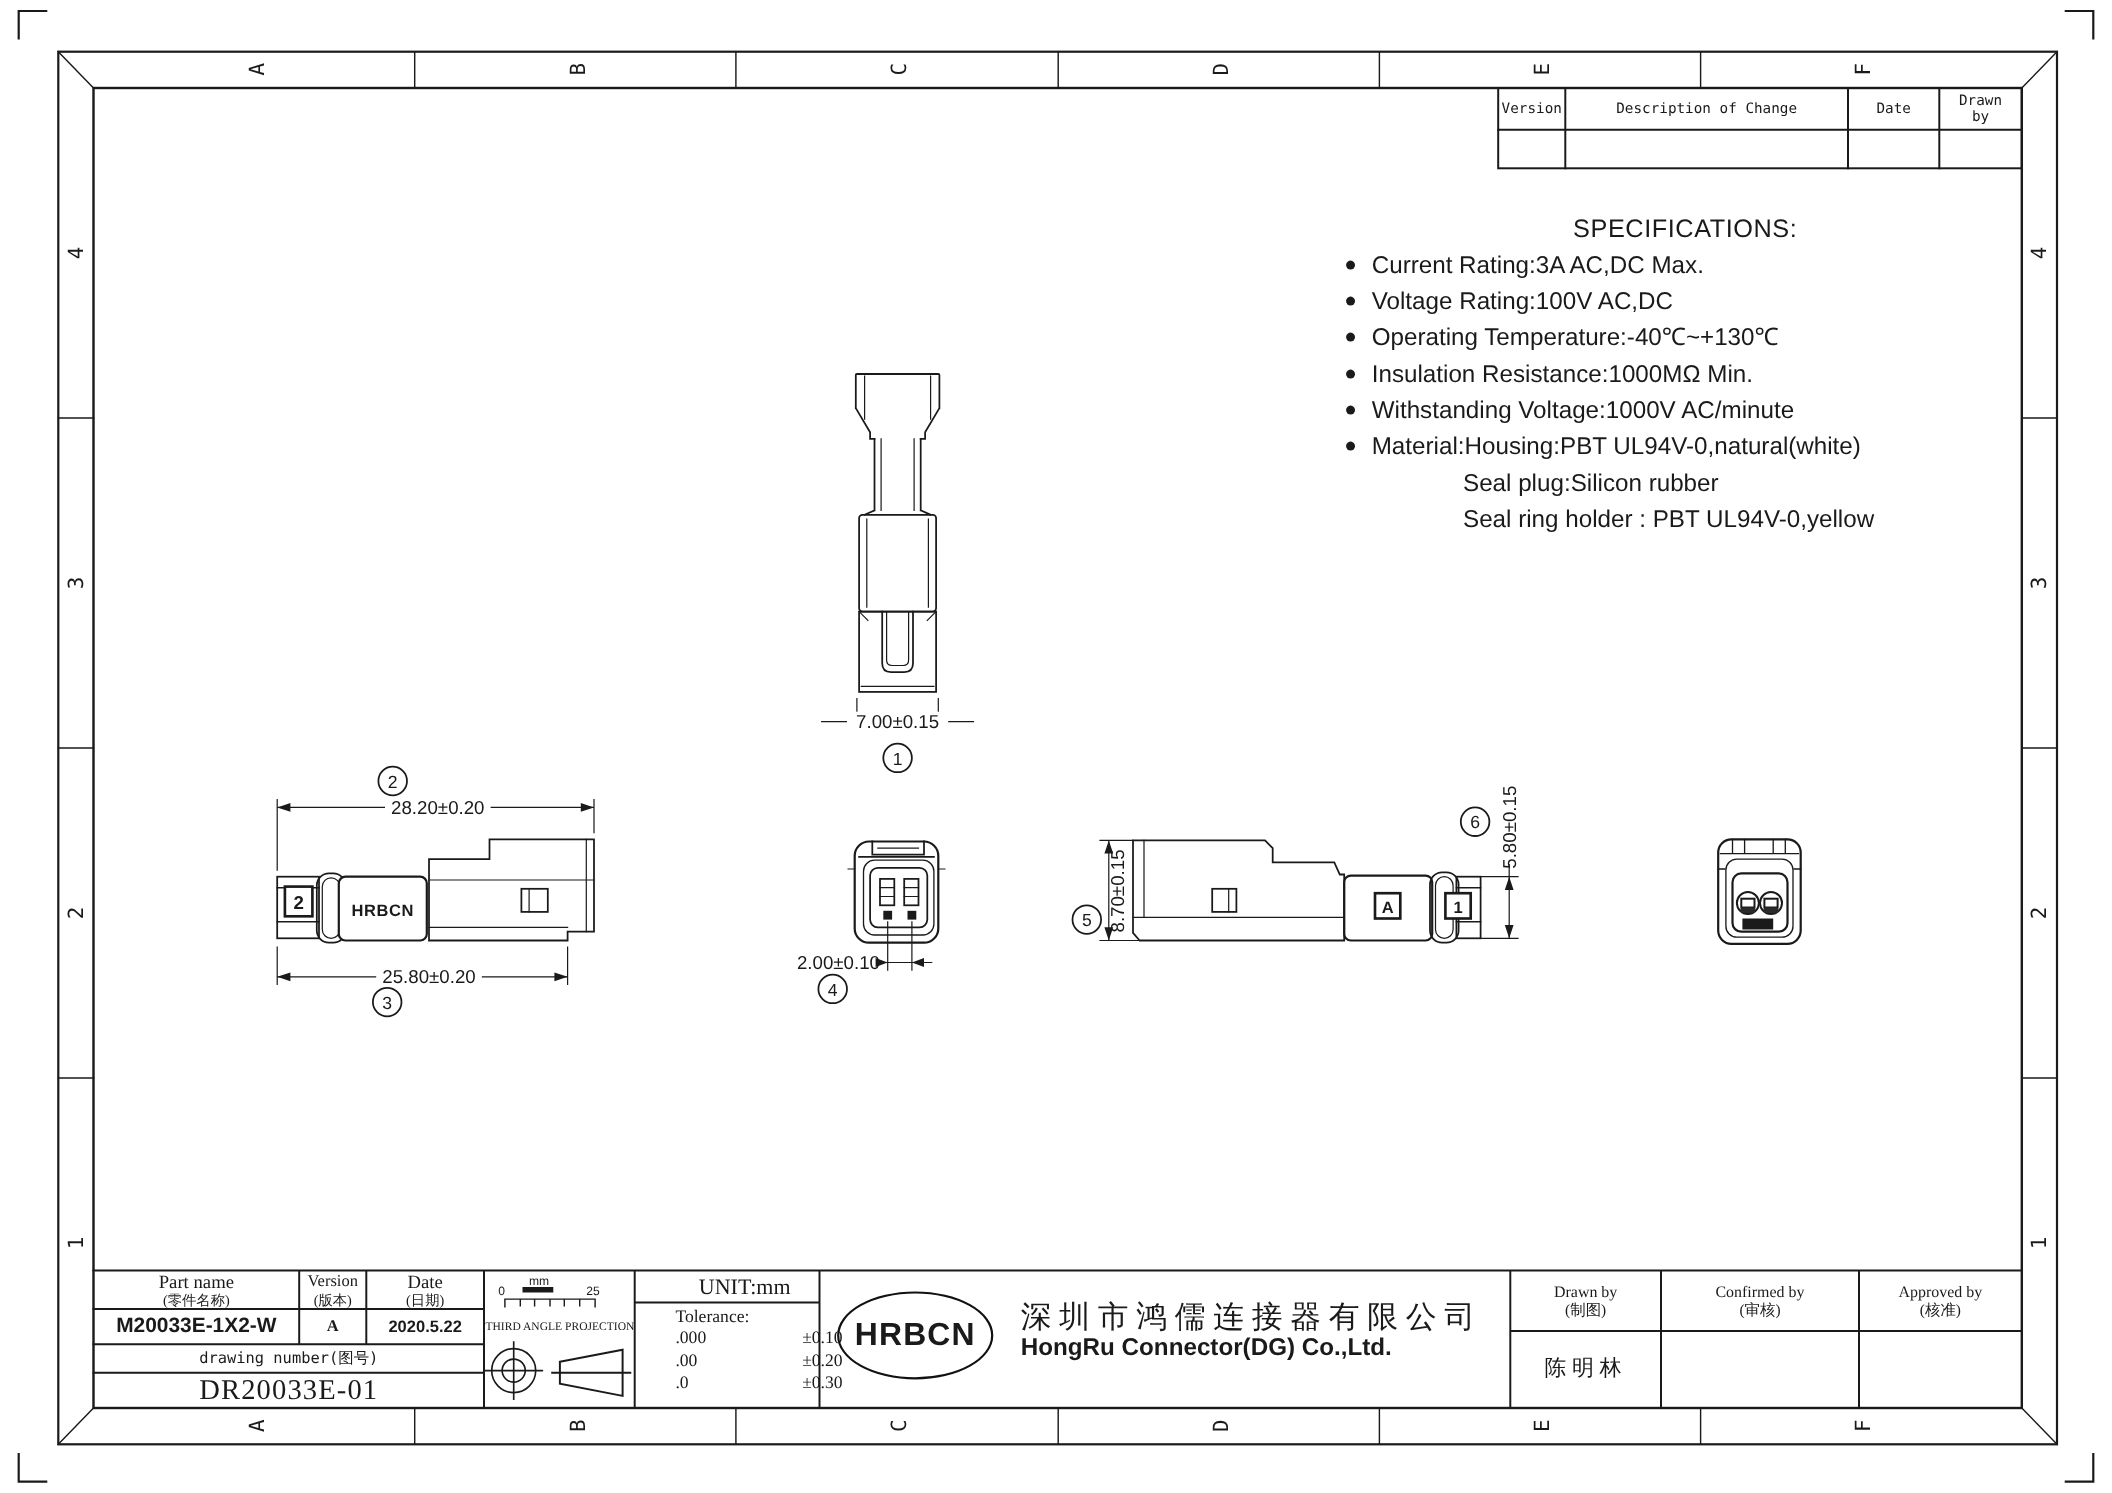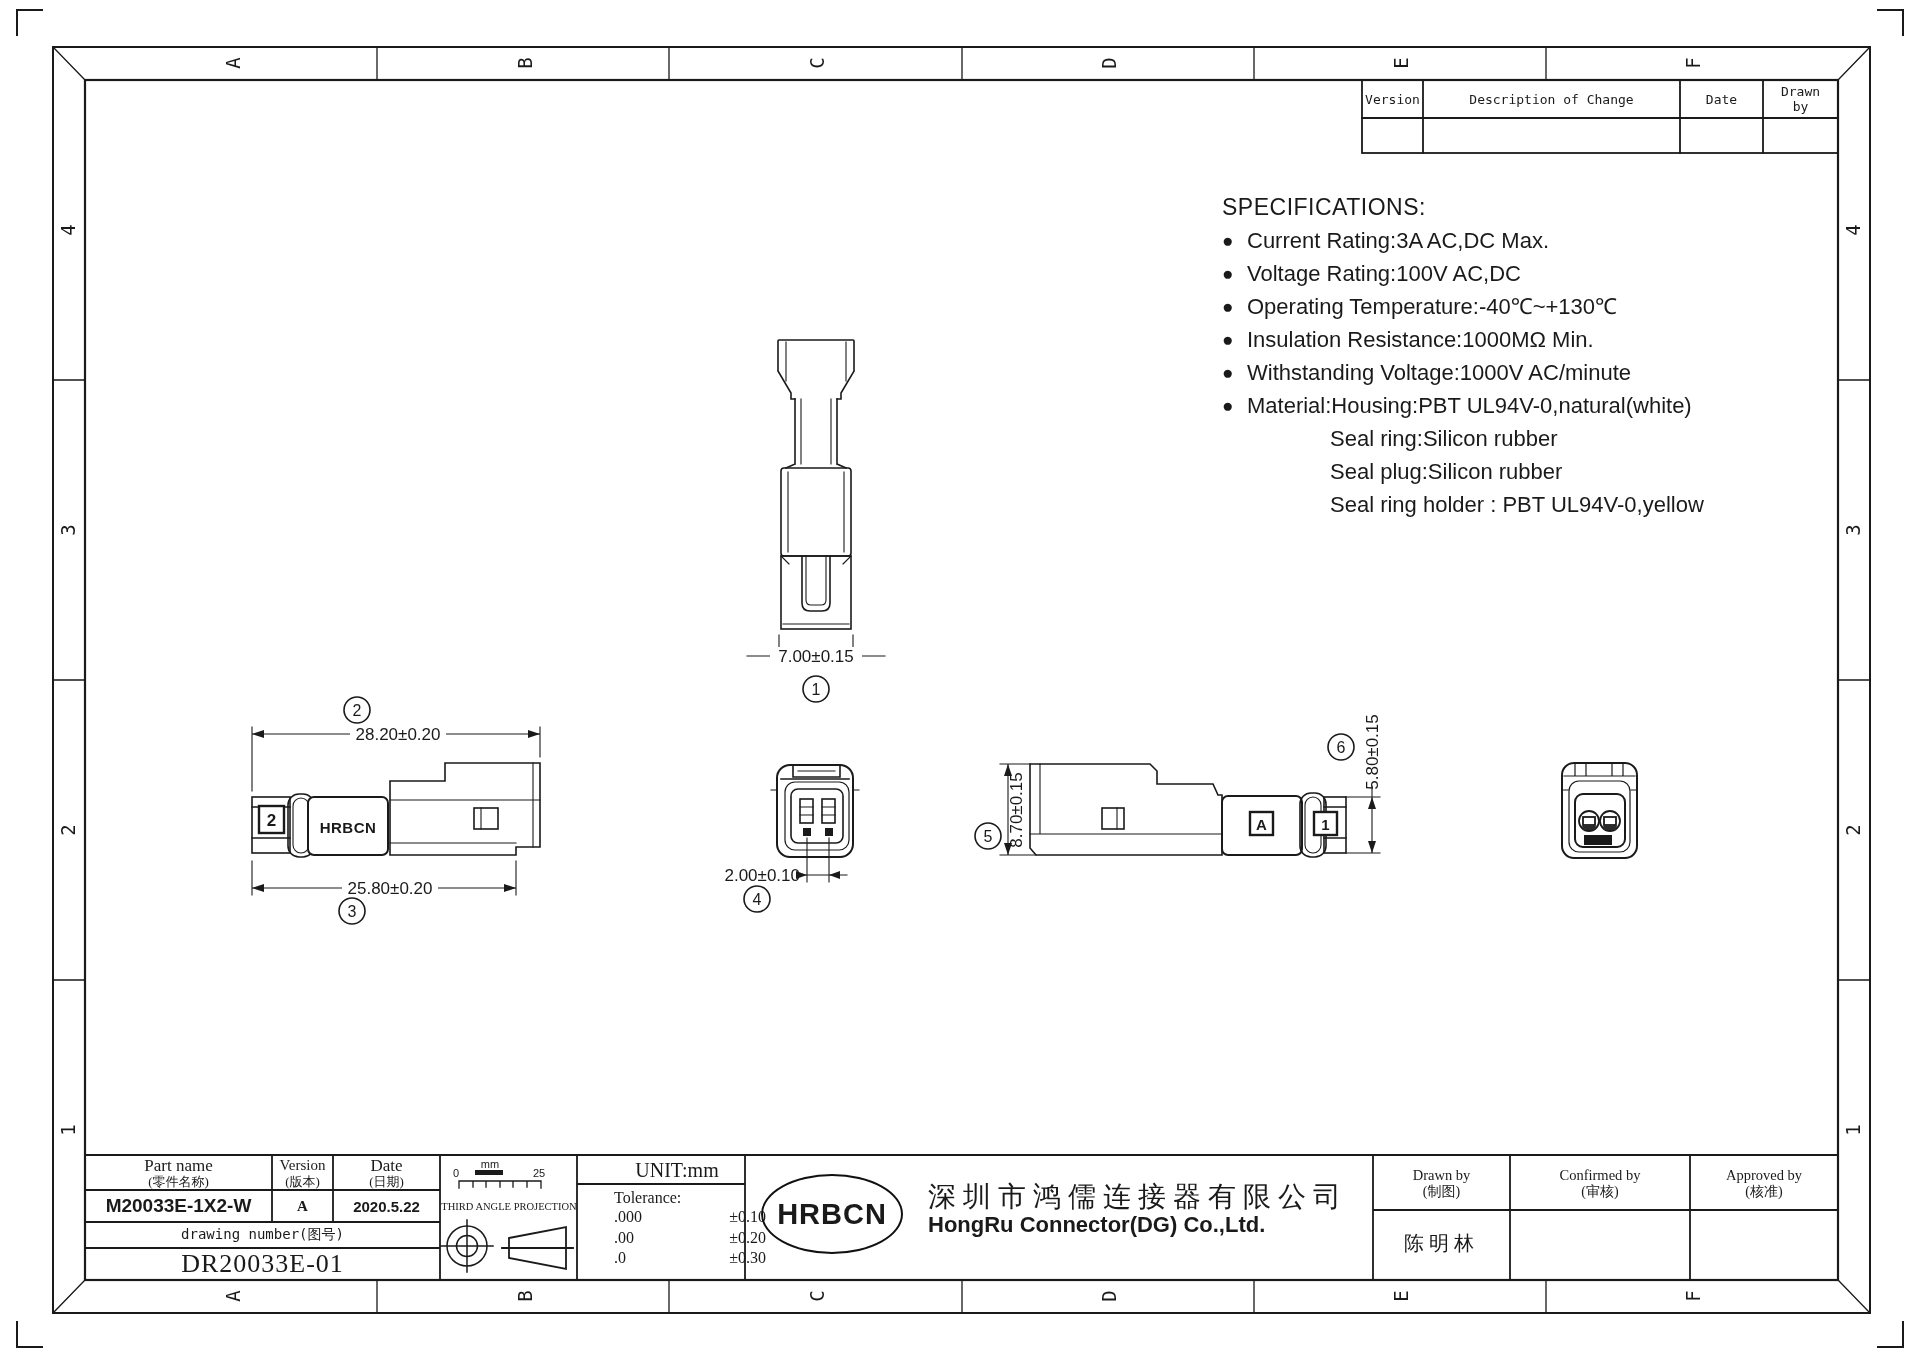--- a/index.html
+++ b/index.html
@@ -2,21 +2,21 @@
 <html><head>
 <meta charset="utf-8">
 <style>
   html,body{margin:0;padding:0;background:#fff;}
   .sheet{position:relative;width:1920px;height:1357px;background:#fff;overflow:hidden;
          font-family:"Liberation Sans",sans-serif;color:#1a1a1a;}
   svg text{fill:#1a1a1a;}
   .abs{position:absolute;}
   
   .spec{position:absolute;left:1222px;top:190px;width:620px;}
-  .spec-title{font-size:23px;font-weight:500;letter-spacing:.5px;line-height:34px;}
+  .spec-title{font-size:23px;font-weight:500;letter-spacing:.5px;line-height:34px;text-align:center;}
   .spec-line{display:flex;font-size:22px;line-height:33px;white-space:nowrap;}
   .spec-line .b{display:inline-block;width:25px;font-size:19px;}
   .spec-line.ind{padding-left:83px;}
   
   .rev-h{position:absolute;display:flex;align-items:center;justify-content:center;text-align:center;
          font-family:"DejaVu Sans Mono",monospace;font-size:13px;line-height:15px;}
   
   .tb{position:absolute;display:flex;flex-direction:column;align-items:center;justify-content:center;
       text-align:center;}
   .lbl-serif{font-family:"Liberation Serif",serif;}
@@ -256,24 +256,20 @@
   <div class="spec-line">
         <span class="b">●</span>
         <span>Withstanding Voltage:1000V AC/minute</span>
       </div>
   <div class="spec-line">
         <span class="b">●</span>
         <span>Material:Housing:PBT UL94V-0,natural(white)</span>
       </div>
   <div class="spec-line ind">
         <span class="b"></span>
-        <span>Seal ring:Silicon rubber</span>
-      </div>
-  <div class="spec-line ind">
-        <span class="b"></span>
         <span>Seal plug:Silicon rubber</span>
       </div>
   <div class="spec-line ind">
         <span class="b"></span>
         <span>Seal ring holder : PBT UL94V-0,yellow</span>
       </div>
 </div>
 
 <div class="rev-h" style="left:1362px;top:80px;width:61px;height:38px">Version</div>
 <div class="rev-h" style="left:1423px;top:80px;width:257px;height:38px">Description of Change</div>

